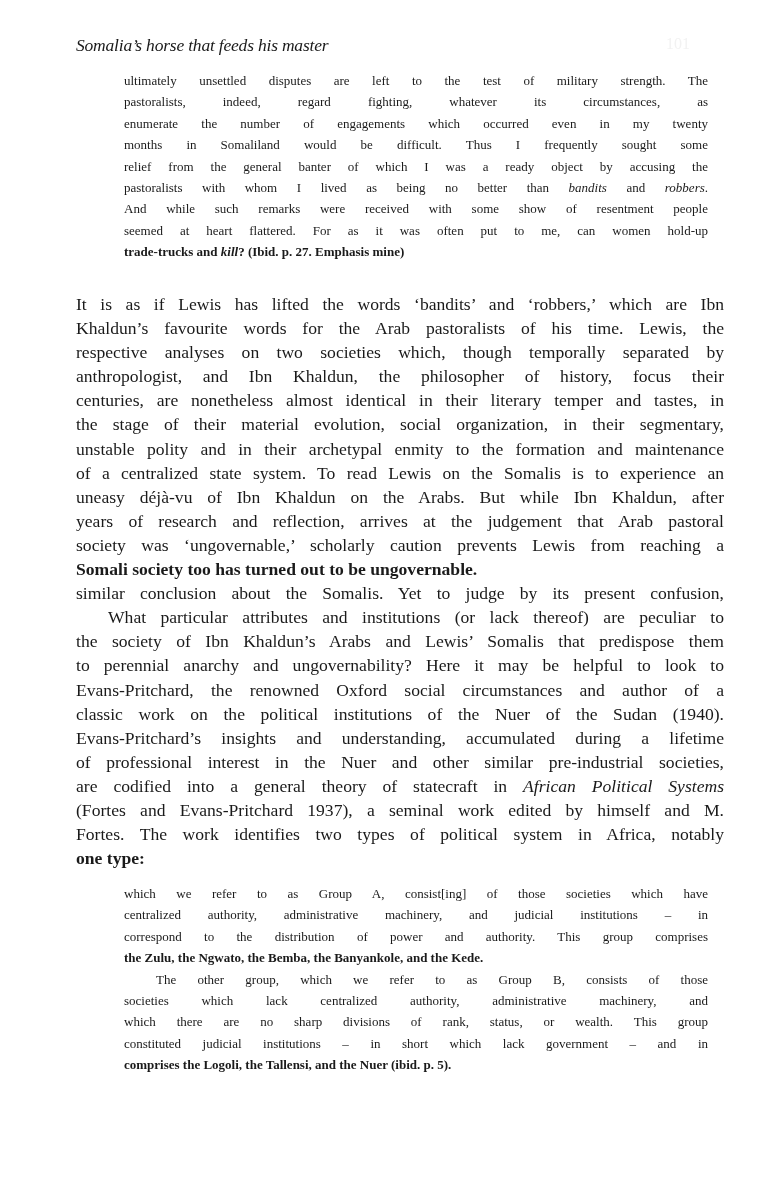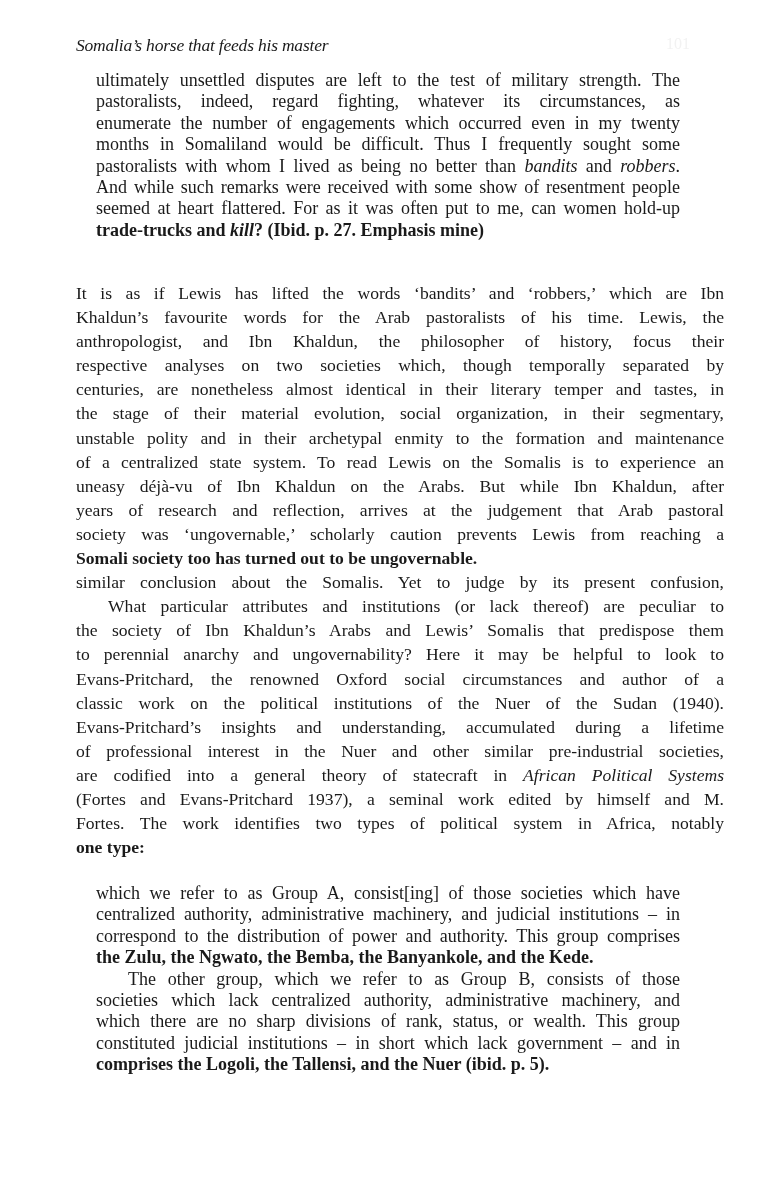--- a/index.html
+++ b/index.html
@@ -32,31 +32,31 @@
     }
     .page-number {
       position: absolute;
       left: 666px;
       top: 35px;
       font-size: 16px;
       color: #f2f2f2;
     }
     .blockquote {
       position: absolute;
-      left: 96px;
+      left: 124px;
       width: 584px;
-      font-size: 18px;
+      font-size: 13px;
       line-height: 21.4px;
     }
     .bq1 { top: 70px; }
     .bq2 { top: 883px; }
     .body-text {
       position: absolute;
       left: 76px;
-      top: 281px;
+      top: 292px;
       width: 648px;
       font-size: 17.6px;
       line-height: 24.1px;
     }
     .line {
       display: block;
       text-align: justify;
       text-align-last: justify;
       white-space: nowrap;
       height: inherit;
@@ -81,32 +81,33 @@
 <div class="page">
 
   <div class="running-head">Somalia’s horse that feeds his master</div>
   <div class="page-number">101</div>
 
   <div class="blockquote bq1">
     <span class="line">ultimately unsettled disputes are left to the test of military strength. The</span>
     <span class="line">pastoralists, indeed, regard fighting, whatever its circumstances, as</span>
     <span class="line">enumerate the number of engagements which occurred even in my twenty</span>
     <span class="line">months in Somaliland would be difficult. Thus I frequently sought some</span>
+    <span class="line">relief from the general banter of which I was a ready object by accusing the</span>
     <span class="line"><span>pastoralists with whom I lived as being no better than </span><em>bandits</em><span> and </span><em>robbers</em><span>.</span></span>
     <span class="line">And while such remarks were received with some show of resentment people</span>
     <span class="line">seemed at heart flattered. For as it was often put to me, can women hold-up</span>
     <span class="line last"><span>trade-trucks and </span><em>kill</em><span>? (Ibid. p. 27. Emphasis mine)</span></span>
   </div>
 
   <div class="body-text">
     <div>
       <span class="line">It is as if Lewis has lifted the words ‘bandits’ and ‘robbers,’ which are Ibn</span>
       <span class="line">Khaldun’s favourite words for the Arab pastoralists of his time.  Lewis, the</span>
+      <span class="line">respective analyses on two societies which, though temporally separated by</span>
       <span class="line">anthropologist, and Ibn Khaldun, the philosopher of history, focus their</span>
-      <span class="line">respective analyses on two societies which, though temporally separated by</span>
       <span class="line">centuries, are nonetheless almost identical in their literary temper and tastes, in</span>
       <span class="line">the stage of their material evolution, social organization, in their segmentary,</span>
       <span class="line">unstable polity and in their archetypal enmity to the formation and maintenance</span>
       <span class="line">of a centralized state system.  To read Lewis on the Somalis is to experience an</span>
       <span class="line">uneasy déjà-vu of Ibn Khaldun on the Arabs.  But while Ibn Khaldun, after</span>
       <span class="line">years of research and reflection, arrives at the judgement that Arab pastoral</span>
       <span class="line">society was ‘ungovernable,’ scholarly caution prevents Lewis from reaching a</span>
       <span class="line last">Somali society too has turned out to be ungovernable.</span>
       <span class="line">similar conclusion about the Somalis.  Yet to judge by its present confusion,</span>
     </div>

